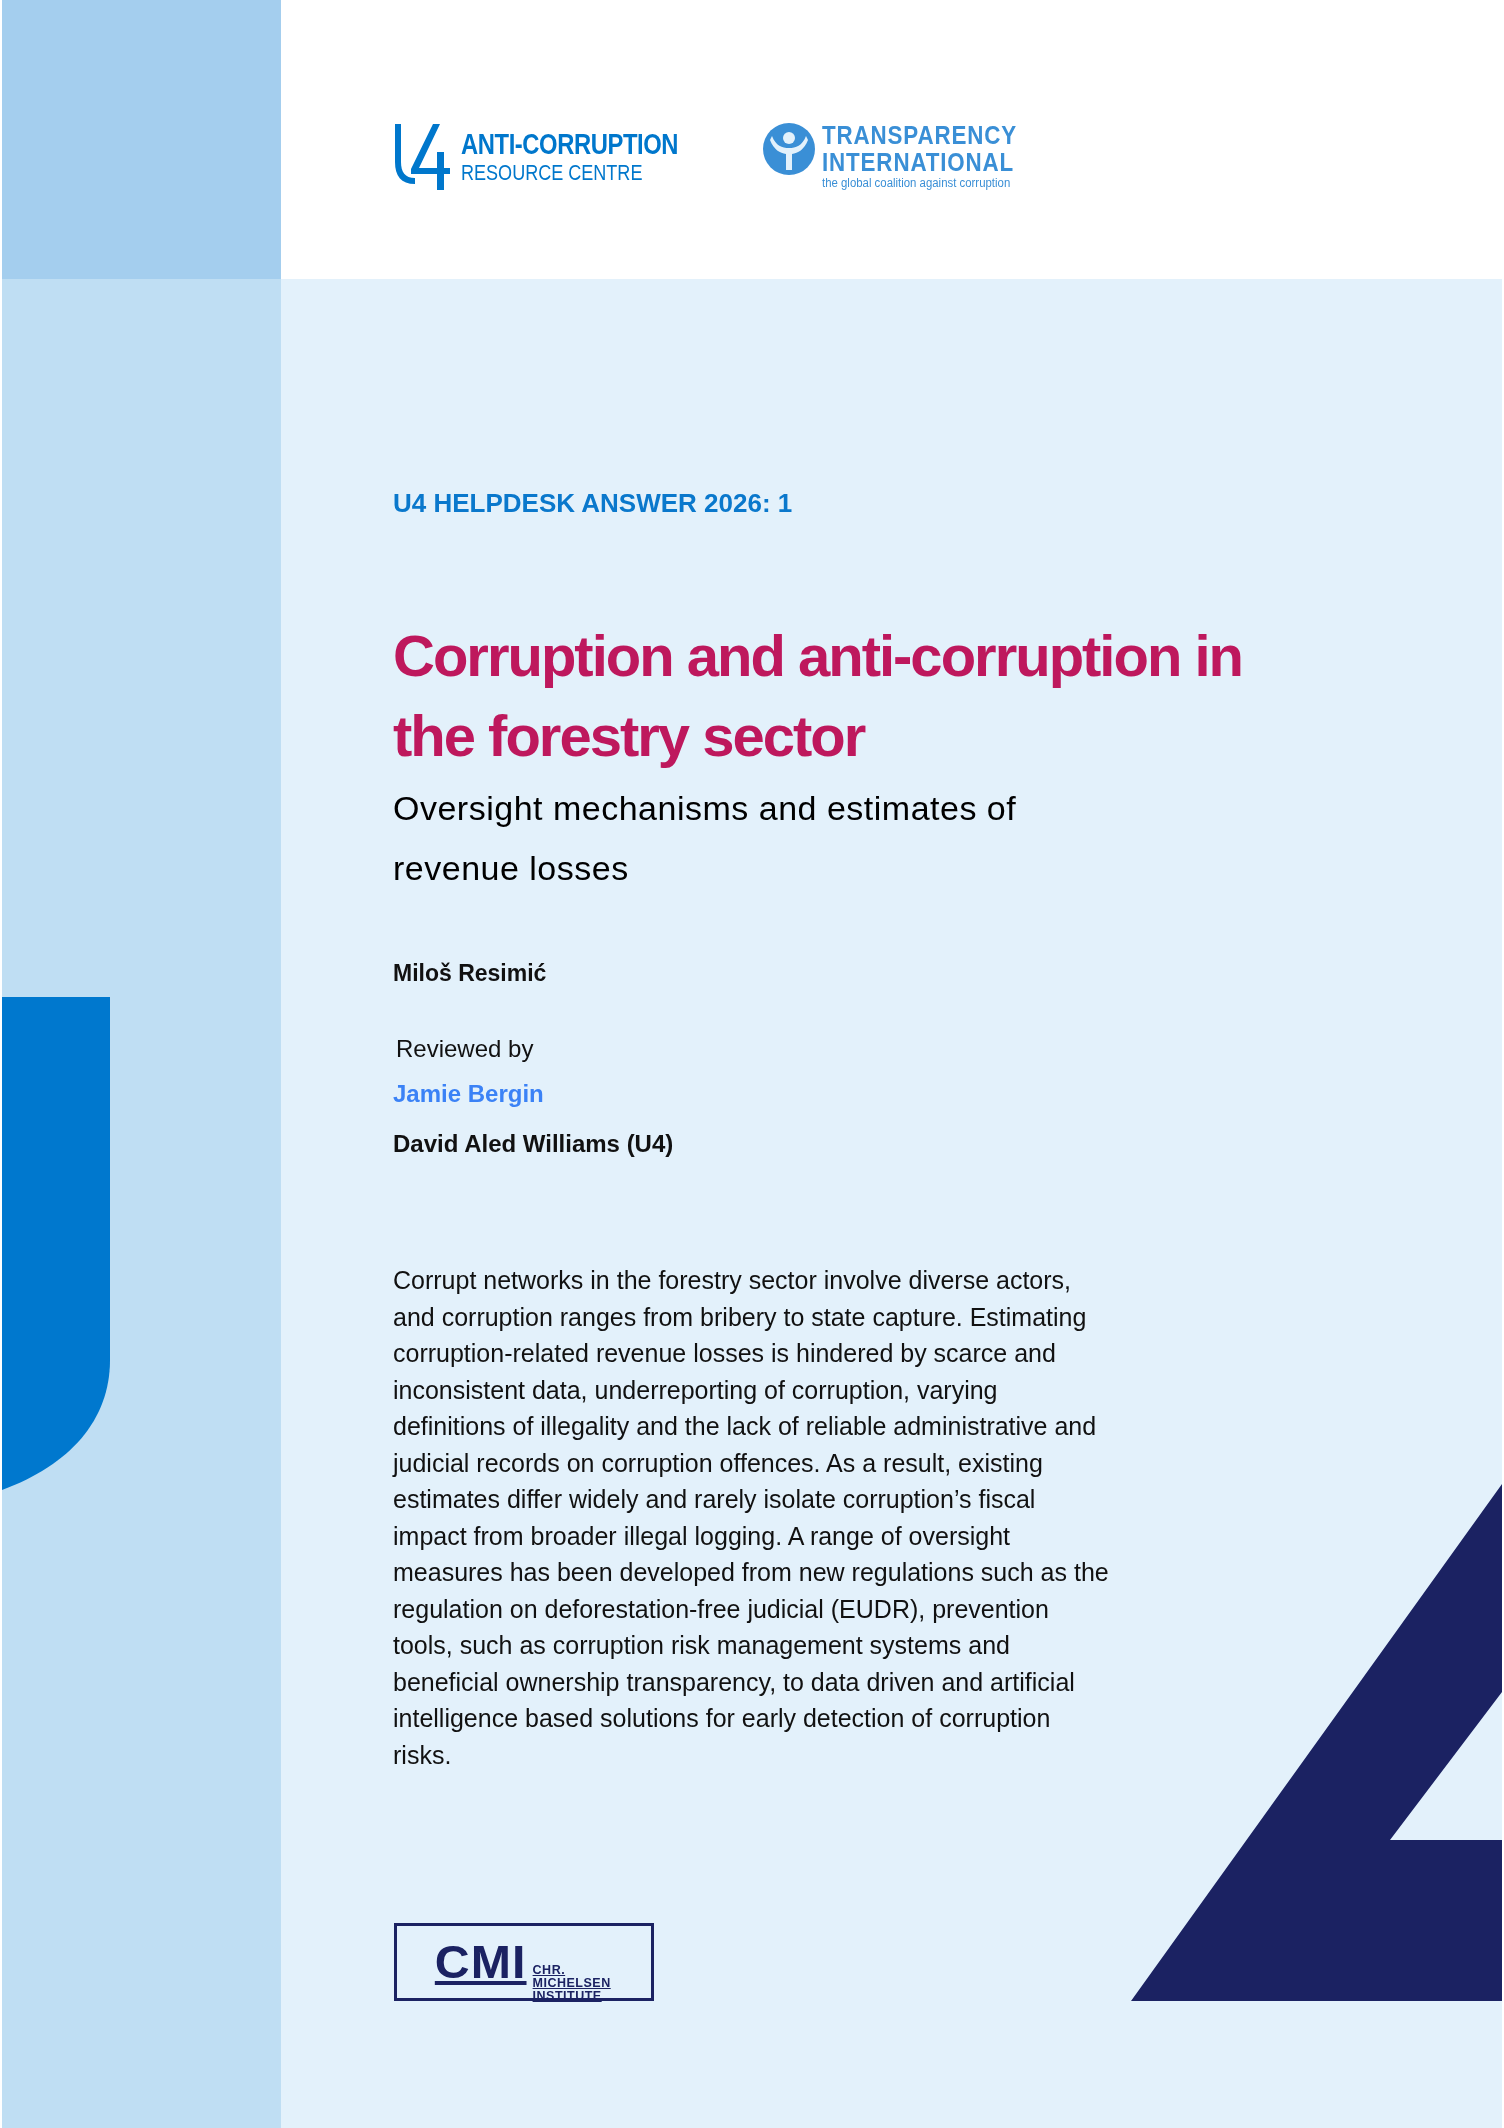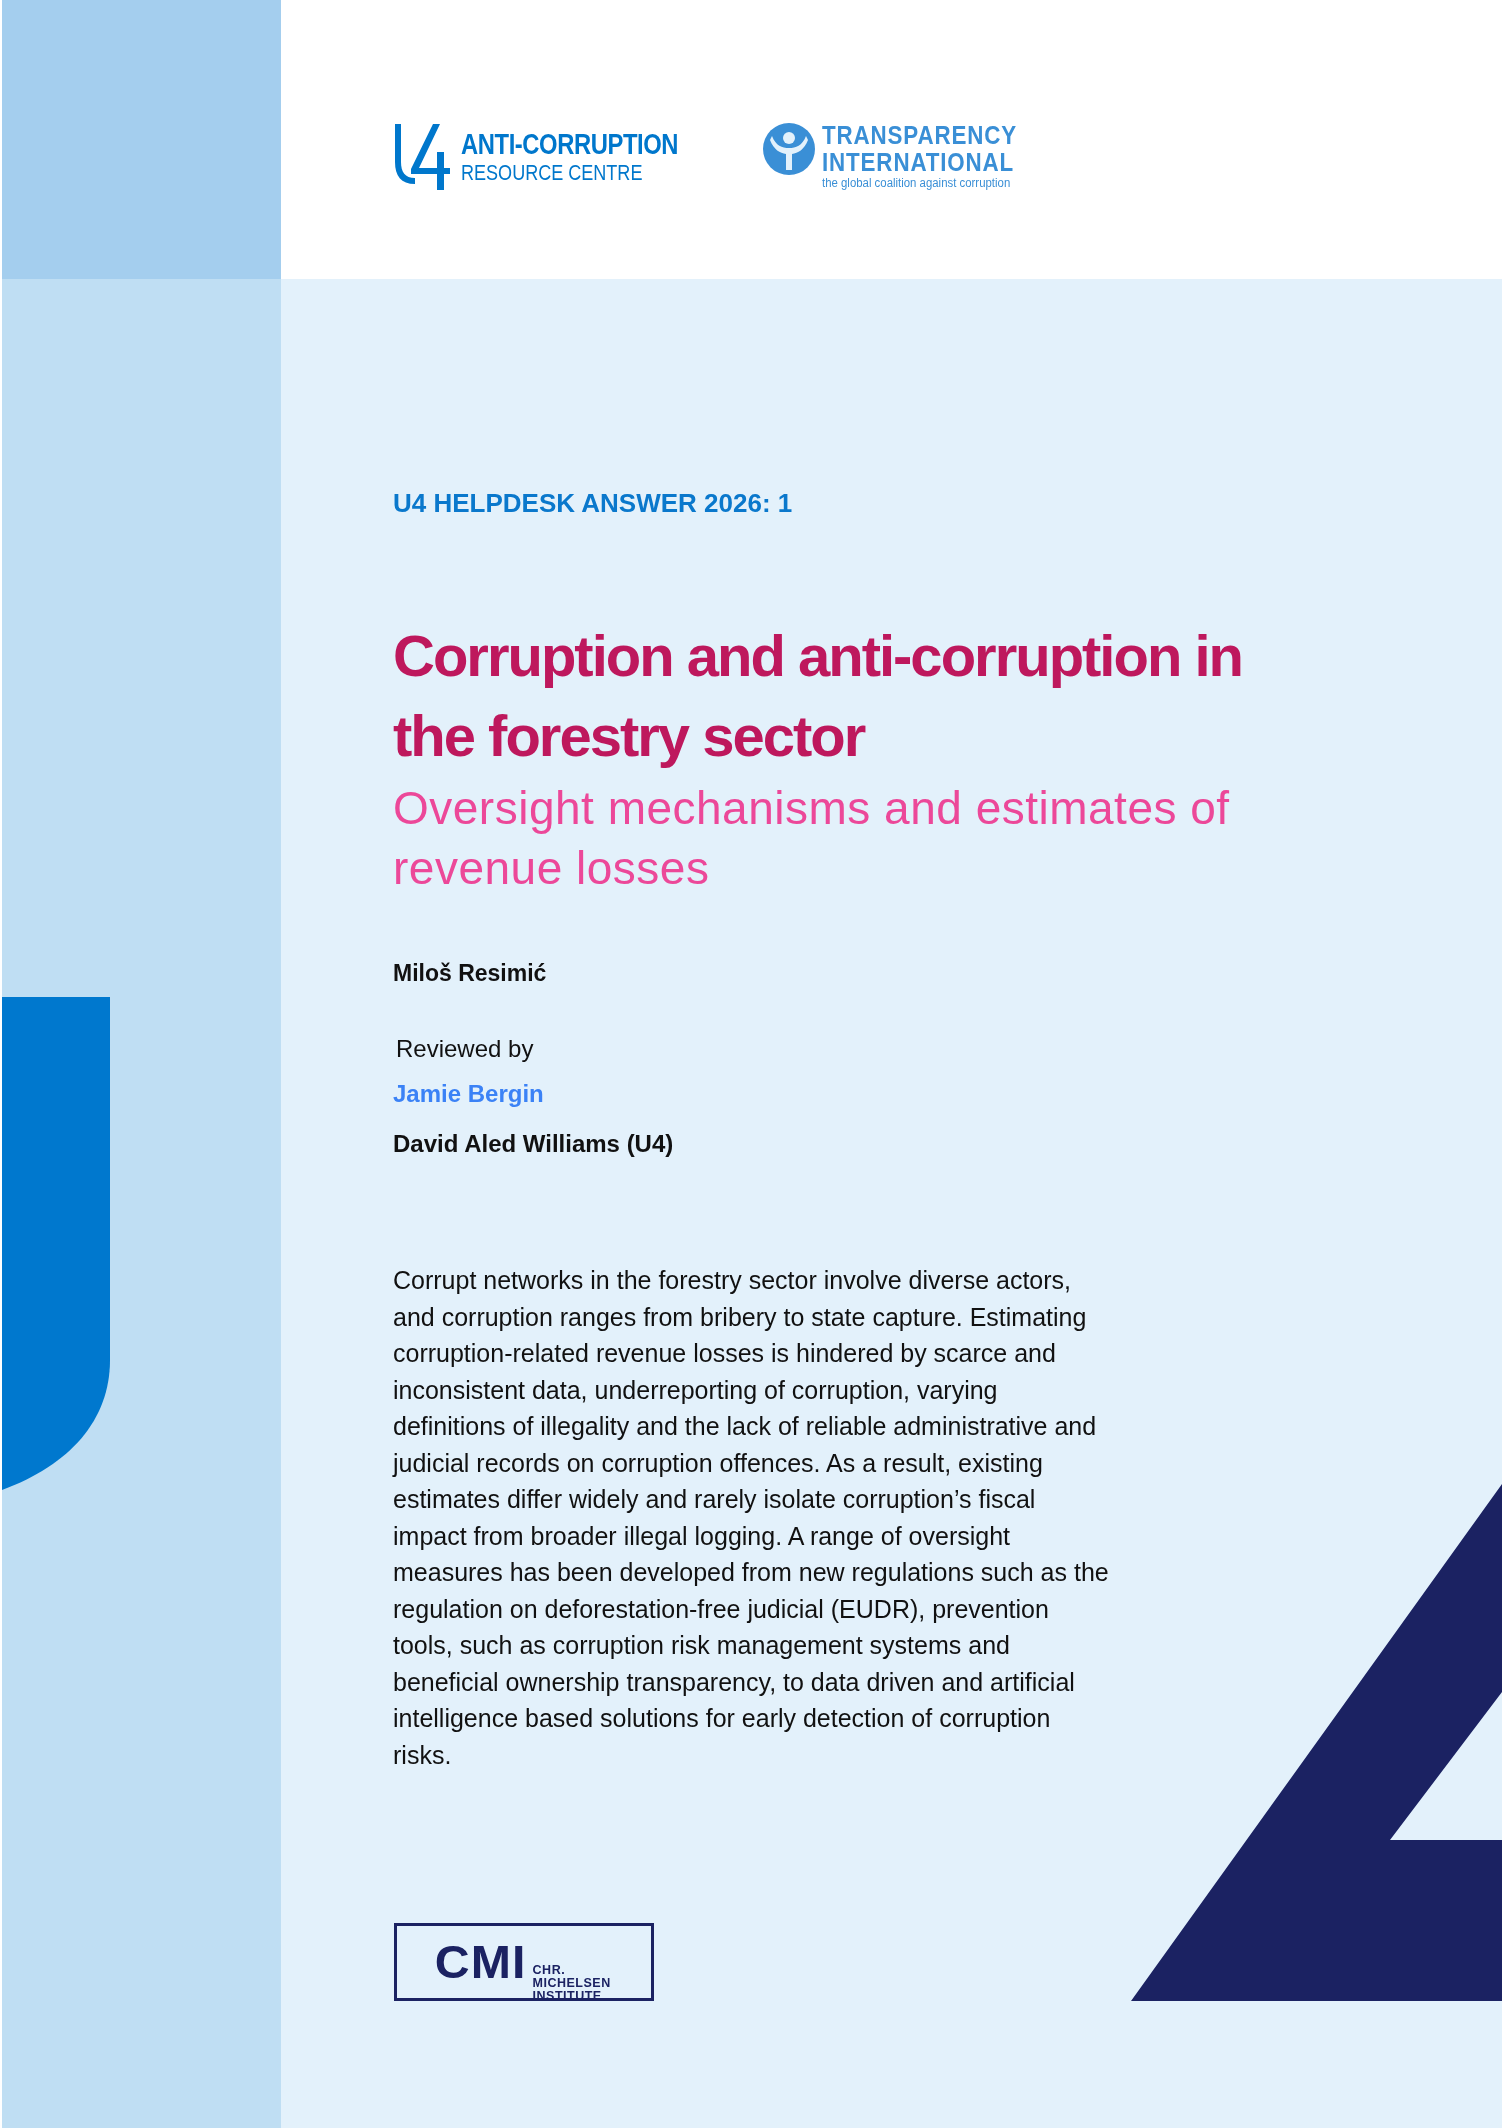--- a/index.html
+++ b/index.html
@@ -15,29 +15,29 @@
   .u4-text{margin-left:10px;color:#0077CC;line-height:1;}
   .u4-text .l1{font-family:"Liberation Sans",sans-serif;font-weight:bold;font-size:29px;letter-spacing:-0.5px;transform:scaleX(0.82);transform-origin:left;white-space:nowrap;}
   .u4-text .l2{font-size:22px;margin-top:3px;transform:scaleX(0.82);transform-origin:left;white-space:nowrap;}
   .ti-logo{left:762px;top:122px;display:flex;align-items:flex-start;}
   .ti-text{margin-left:6px;color:#3A8FD6;line-height:1;}
   .ti-text .l1,.ti-text .l2{font-size:26px;font-weight:bold;letter-spacing:1px;transform:scaleX(0.86);transform-origin:left;white-space:nowrap;}
   .ti-text .l2{margin-top:1px;}
   .ti-text .l3{font-size:12px;margin-top:2px;transform:scaleX(0.95);transform-origin:left;white-space:nowrap;}
   .kicker{left:393px;top:488px;color:#0A78CC;font-weight:bold;font-size:26px;white-space:nowrap;}
   .title{left:393px;top:588px;color:#be185d;font-weight:bold;font-size:58px;line-height:80px;letter-spacing:-2px;width:1000px;margin-top:28px;}
-  .subtitle{left:393px;top:778px;color:#ec4899;font-size:46px;line-height:60px;letter-spacing:0.5px;width:1000px;}
+  .subtitle{left:393px;top:778px;color:#000000;font-size:34px;line-height:60px;letter-spacing:0.5px;width:1000px;}
   .title div,.subtitle div{white-space:nowrap;}
   .author{left:393px;top:960px;font-weight:bold;font-size:23px;color:#111;}
   .reviewed{left:396px;top:1035px;font-size:24px;color:#111;}
   .reviewer1{left:393px;top:1080px;font-weight:bold;font-size:24px;color:#3b82f6;}
   .reviewer2{left:393px;top:1130px;font-weight:bold;font-size:24px;color:#111;}
   .abstract{left:393px;top:1262px;width:830px;font-size:25px;line-height:36.5px;color:#111;}
   .abstract div{white-space:nowrap;}
-  .cmi{left:394px;top:1923px;width:260px;height:78px;border:3px solid #1B2262;box-sizing:border-box;display:flex;align-items:center;justify-content:center;color:#1B2262;}
+  .cmi{left:394px;top:1923px;width:260px;height:78px;border:3px solid #1B2262;box-sizing:border-box;display:flex;align-items:center;justify-content:center;color:#1B2262;text-decoration:underline;}
   .cmi .big{font-size:46px;font-weight:bold;letter-spacing:1px;transform:scaleX(1.05);}
   .cmi .small{margin-left:8px;font-size:12.5px;font-weight:bold;line-height:13px;letter-spacing:0.5px;margin-top:43px;}
 </style>
 </head>
 <body>
 
 <div id="top-left-block" class="abs"></div>
 <div id="header-white" class="abs"></div>
 <div id="left-column" class="abs"></div>
 <div id="main-bg" class="abs"></div>

